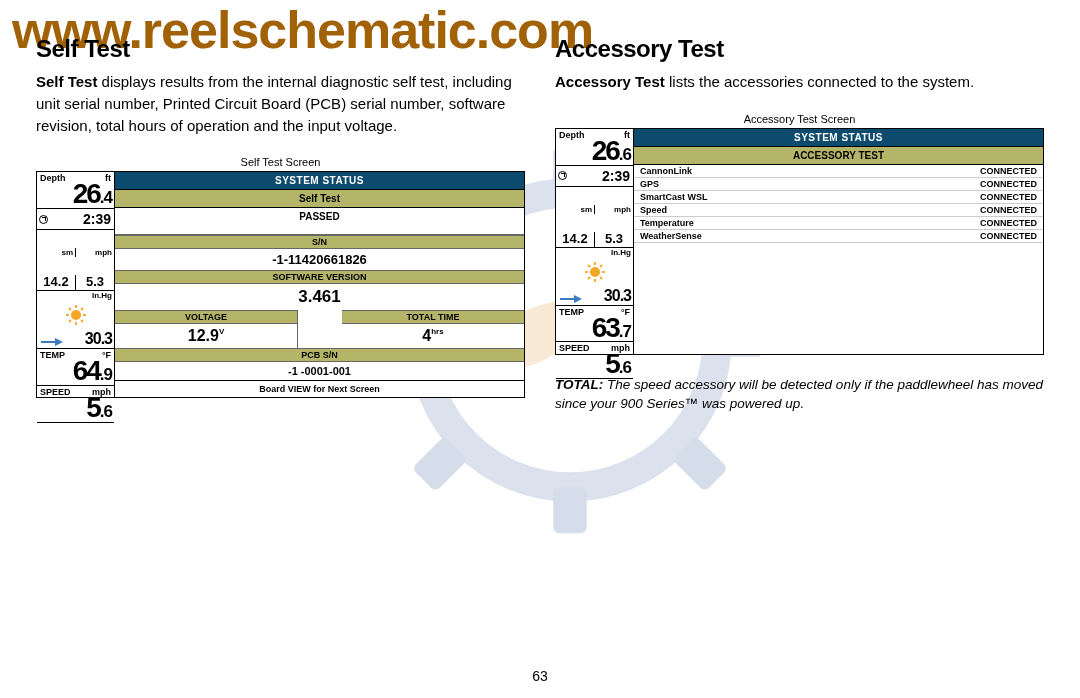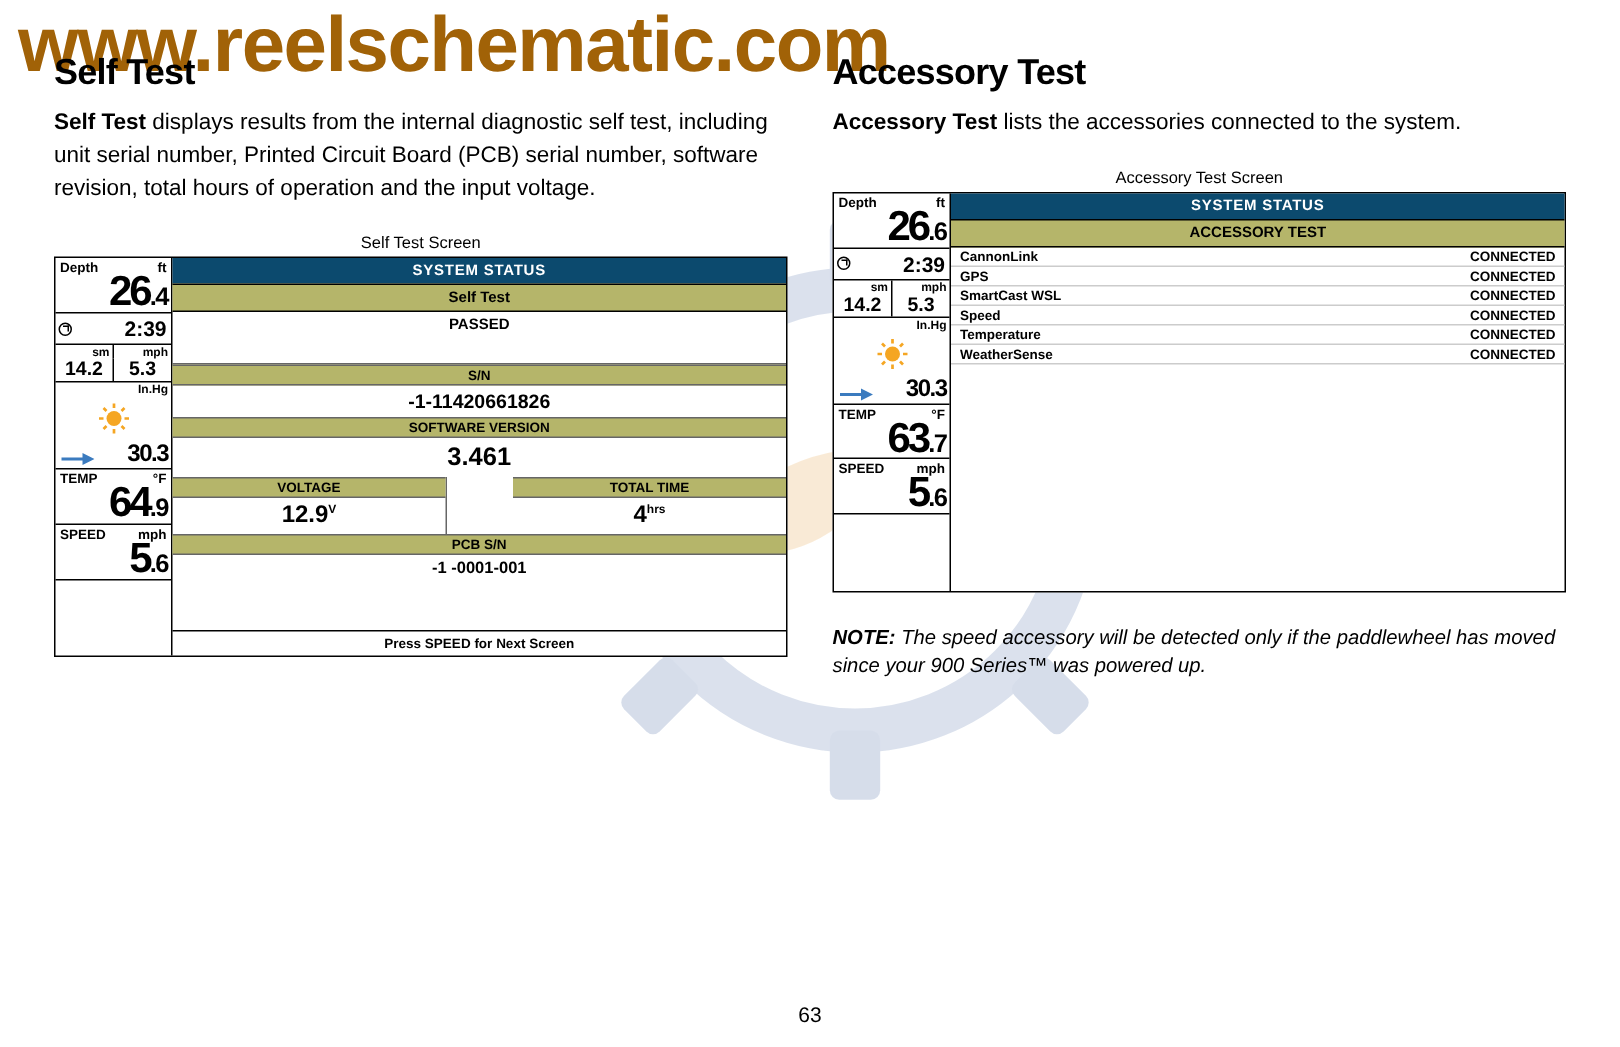--- a/index.html
+++ b/index.html
@@ -65,34 +65,34 @@
   .note-text .bold { font-weight: 700; }
   .caption {
     font-size: 11px;
     font-family: Arial Narrow, Arial, sans-serif;
     text-align: center;
     margin-bottom: 3px;
   }
   .screen {
     border: 1.5px solid #000;
     display: flex;
-    height: 267px;
+    height: 227px;
     background: #fff;
   }
   .sidebar {
     width: 78px;
     border-right: 1.5px solid #000;
     display: flex;
     flex-direction: column;
   }
   .sb-cell { border-bottom: 1px solid #000; position: relative; flex-shrink:0; }
   .sb-top-label { font-size: 9px; font-weight:700; padding: 1px 3px 0 3px; display:flex; justify-content:space-between; }
   .sb-big { font-size: 28px; font-weight:900; line-height:0.75; text-align:right; padding: 0 2px 3px 2px; letter-spacing:-2px;}
   .sb-big .dec { font-size: 17px; letter-spacing:-1px;}
-  .sb-row { display:flex; font-size:10px; font-weight:700; }
+  .sb-row { display:flex; font-size:10px; font-weight:700;margin-top:18px; }
   .sb-half { flex:1; border-right:1px solid #000; }
   .sb-half:last-child { border-right:none; }
   .sb-mini-label { font-size:8px; text-align:right; padding:0 2px; font-weight:700;}
   .sb-mini-val { font-size:13px; font-weight:900; text-align:center; padding:0 2px 2px 2px; line-height:1;}
   .sb-icon-area { height: 30px; display:flex; align-items:center; justify-content:center; gap:4px; }
   .main-panel { flex:1; display:flex; flex-direction:column; }
   .panel-header {
     background: #0c4a6e;
     color: #fff;
     font-size: 10px;
@@ -272,21 +272,21 @@
             <div class="panel-row-label">VOLTAGE</div>
             <div class="panel-row-val" style="font-size:16px;font-weight:900;"><span>12.9</span><span class="sup">V</span></div>
           </div>
           <div class="panel-split-col">
             <div class="panel-row-label">TOTAL TIME</div>
             <div class="panel-row-val" style="font-size:16px;font-weight:900;"><span>4</span><span class="sup">hrs</span></div>
           </div>
         </div>
         <div class="panel-row-label">PCB S/N</div>
         <div class="panel-row-val" style="font-size:11px;">-1 -0001-001</div>
-        <div class="panel-footer">Press SPEED for Next Screen</div>
+        <div class="panel-footer">Board VIEW for Next Screen</div>
       </div>
     </div>
   </div>
 
   <div class="col">
     <div class="section-title">Accessory Test</div>
     <p class="body-text">
       <span class="bold">Accessory Test</span><span> lists the accessories connected to the system.</span>
     </p>
     <div class="caption">Accessory Test Screen</div>
@@ -387,18 +387,18 @@
             </div>
             <div class="acc-row">
               <span class="acc-name">WeatherSense</span>
               <span class="acc-status">CONNECTED</span>
             </div>
           </div>
       </div>
     </div>
 
     <p class="note-text">
-      <span class="bold">NOTE:</span><span> The speed accessory will be detected only if the paddlewheel has moved since your 900 Series™ was powered up.</span>
+      <span class="bold">TOTAL:</span><span> The speed accessory will be detected only if the paddlewheel has moved since your 900 Series™ was powered up.</span>
     </p>
   </div>
 </div>
 
 <div class="page-num">63</div>
 
 </body></html>

